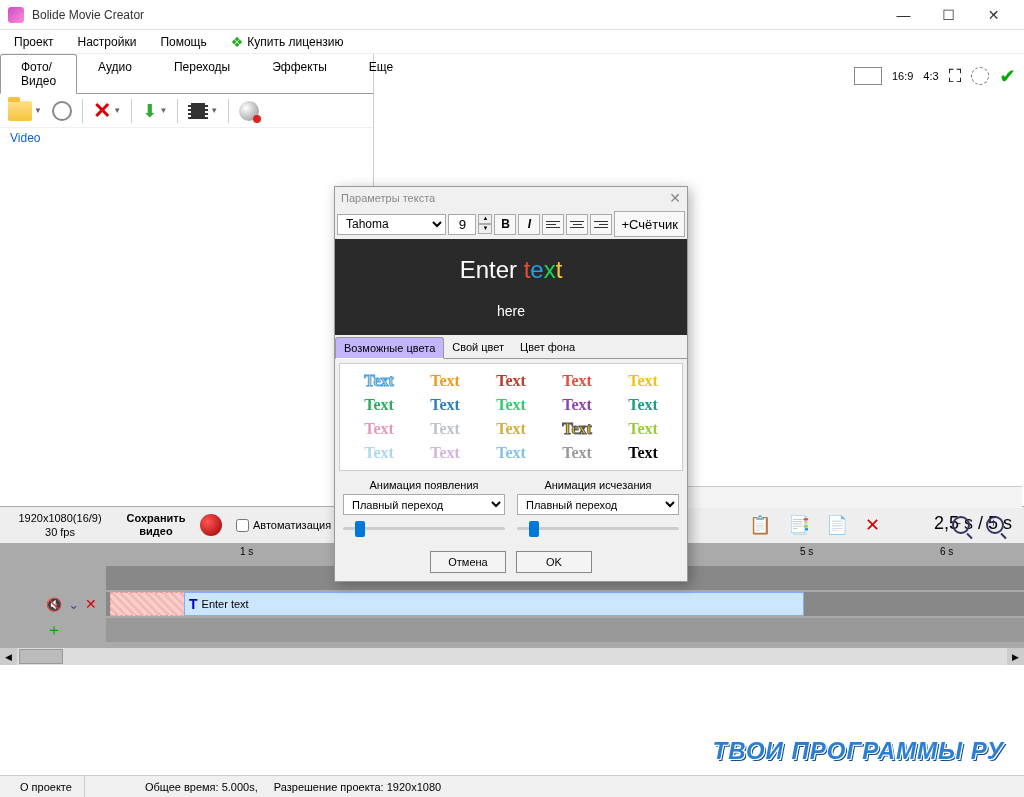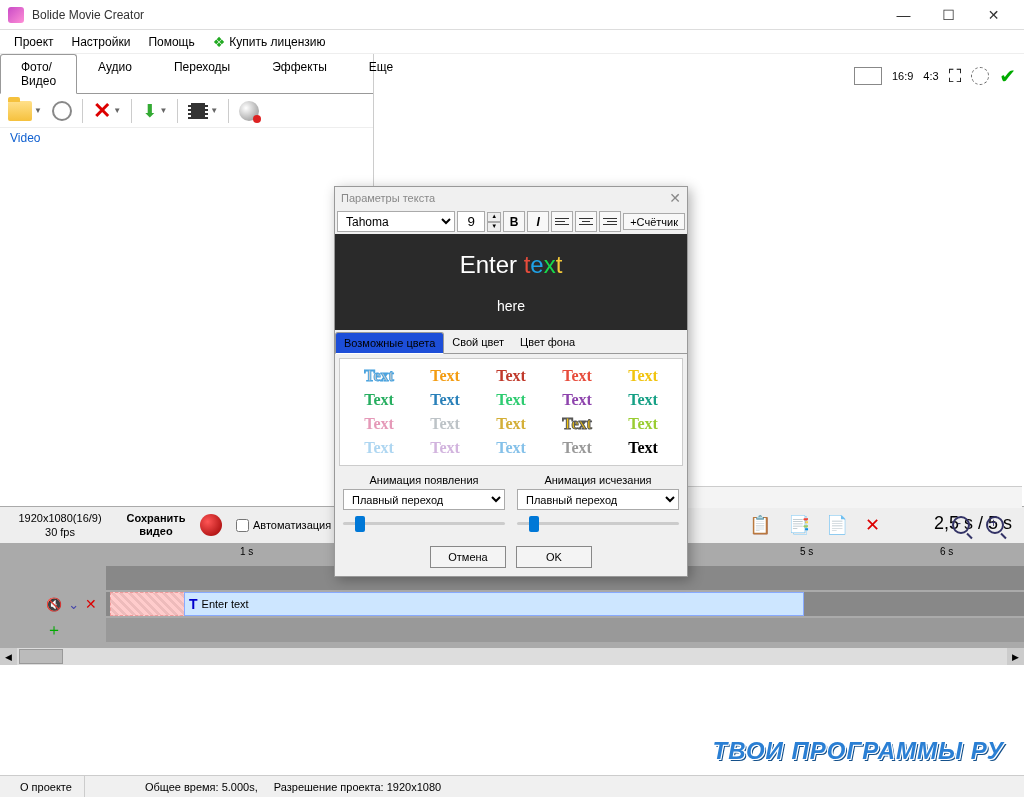--- a/index.html
+++ b/index.html
@@ -4,21 +4,21 @@
 <style>
 * { box-sizing: border-box; margin: 0; padding: 0; font-family: Tahoma, sans-serif; }
 body { width: 1024px; height: 797px; background: #fff; overflow: hidden; font-size: 11px; position: relative; }
 
 .titlebar { height: 30px; display: flex; align-items: center; padding: 0 8px; background: #fff; border-bottom: 1px solid #ddd; }
 .app-icon { width: 16px; height: 16px; background: linear-gradient(135deg, #c94bc6, #ff8fd6); border-radius: 3px; margin-right: 8px; }
 .titlebar-title { flex: 1; font-size: 12px; color: #333; }
 .win-controls { display: flex; gap: 0; }
 .win-btn { width: 45px; height: 28px; display: flex; align-items: center; justify-content: center; font-size: 14px; color: #333; cursor: pointer; }
 
-.menubar { height: 24px; display: flex; align-items: center; padding: 0 6px; gap: 2px; border-bottom: 1px solid #eee; position: relative; }
+.menubar { height: 24px; display: flex; align-items: center; padding: 0 6px; gap: 8px; border-bottom: 1px solid #eee; position: relative; }
 .menu-item { padding: 3px 8px; cursor: pointer; font-size: 12px; }
 .buy-license { display: flex; align-items: center; gap: 4px; }
 .buy-icon { color: #2a2; font-size: 14px; }
 
 .top-toolbar { position: absolute; right: 8px; top: 34px; display: flex; align-items: center; gap: 10px; }
 .aspect-box { width: 28px; height: 18px; border: 1px solid #888; }
 .aspect-label { font-size: 11px; cursor: pointer; }
 .fs-icon { font-size: 18px; cursor: pointer; }
 .circ-icon { width: 18px; height: 18px; border: 1.5px dashed #666; border-radius: 50%; cursor: pointer; }
 .check-icon { color: #0a0; font-size: 20px; cursor: pointer; }
@@ -107,29 +107,29 @@
 .dlg-title { height: 22px; display: flex; align-items: center; padding: 0 6px; font-size: 11px; color: #888; }
 .dlg-close { margin-left: auto; cursor: pointer; color: #888; font-size: 14px; }
 .dlg-font-row { display: flex; gap: 2px; padding: 2px; align-items: center; }
 .font-select { flex: 1; height: 21px; border: 1px solid #aaa; background: #fff; padding: 0 4px; font-size: 12px; }
 .size-input { width: 28px; height: 21px; border: 1px solid #aaa; text-align: center; }
 .spin { width: 14px; display: flex; flex-direction: column; }
 .spin-btn { height: 10px; font-size: 6px; border: 1px solid #aaa; background: #eee; cursor: pointer; text-align: center; }
 .fmt-btn { width: 22px; height: 21px; border: 1px solid #aaa; background: #f8f8f8; cursor: pointer; display: flex; align-items: center; justify-content: center; font-size: 12px; font-weight: bold; }
 .align-btn { width: 22px; height: 21px; border: 1px solid #aaa; background: #f8f8f8; cursor: pointer; display: flex; flex-direction: column; justify-content: center; gap: 2px; padding: 3px; }
 .align-line { height: 1px; background: #333; }
-.counter-btn { height: 17px; padding: 0 6px; border: 1px solid #aaa; background: #f8f8f8; cursor: pointer; font-size: 11px; }
+.counter-btn { height: 26px; padding: 0 6px; border: 1px solid #aaa; background: #f8f8f8; cursor: pointer; font-size: 13px; }
 
 .preview-box { height: 96px; background: #2a2a2a; display: flex; flex-direction: column; align-items: center; justify-content: center; color: #fff; }
 .pv-row1 { font-size: 24px; }
 .pv-row2 { font-size: 14px; margin-top: 19px; }
 
 .color-tabs { display: flex; border-bottom: 1px solid #999; margin-top: 2px; }
 .color-tab { padding: 4px 8px; font-size: 11px; cursor: pointer; }
-.color-tab.active { background: #1d4ed8; border: 1px solid #999; border-bottom: 1px solid #fff; margin-bottom: -1px; border-radius: 3px 3px 0 0; }
+.color-tab.active { background: #c4b5fd; border: 1px solid #999; border-bottom: 1px solid #fff; margin-bottom: -1px; border-radius: 3px 3px 0 0; }
 
 .color-grid { background: #fff; border: 1px solid #ccc; margin: 4px; padding: 8px; display: grid; grid-template-columns: repeat(5, 1fr); gap: 6px 4px; }
 .color-swatch { font-size: 16px; font-weight: bold; text-align: center; cursor: pointer; font-family: serif; }
 
 .anim-row { display: flex; padding: 4px 8px; gap: 12px; }
 .anim-col { flex: 1; }
 .anim-label { text-align: center; font-size: 11px; margin-bottom: 3px; }
 .anim-select { width: 100%; height: 21px; border: 1px solid #aaa; background: #fff; font-size: 11px; padding: 0 4px; }
 .anim-slider { height: 20px; position: relative; margin-top: 4px; }
 .anim-slider::before { content: ""; position: absolute; left: 0; right: 0; top: 8px; height: 3px; background: #ccc; border-radius: 2px; }

